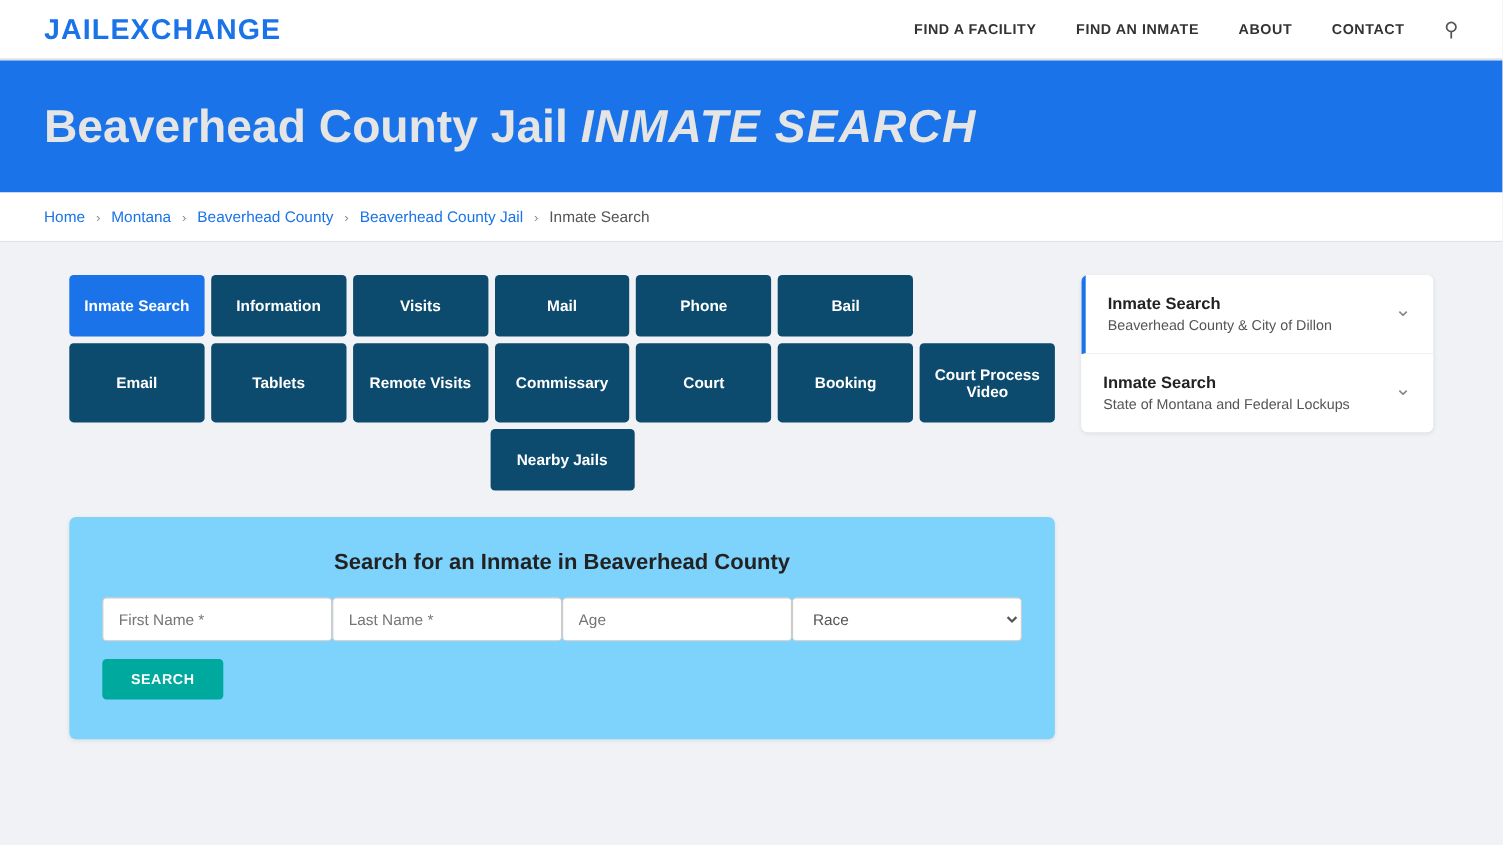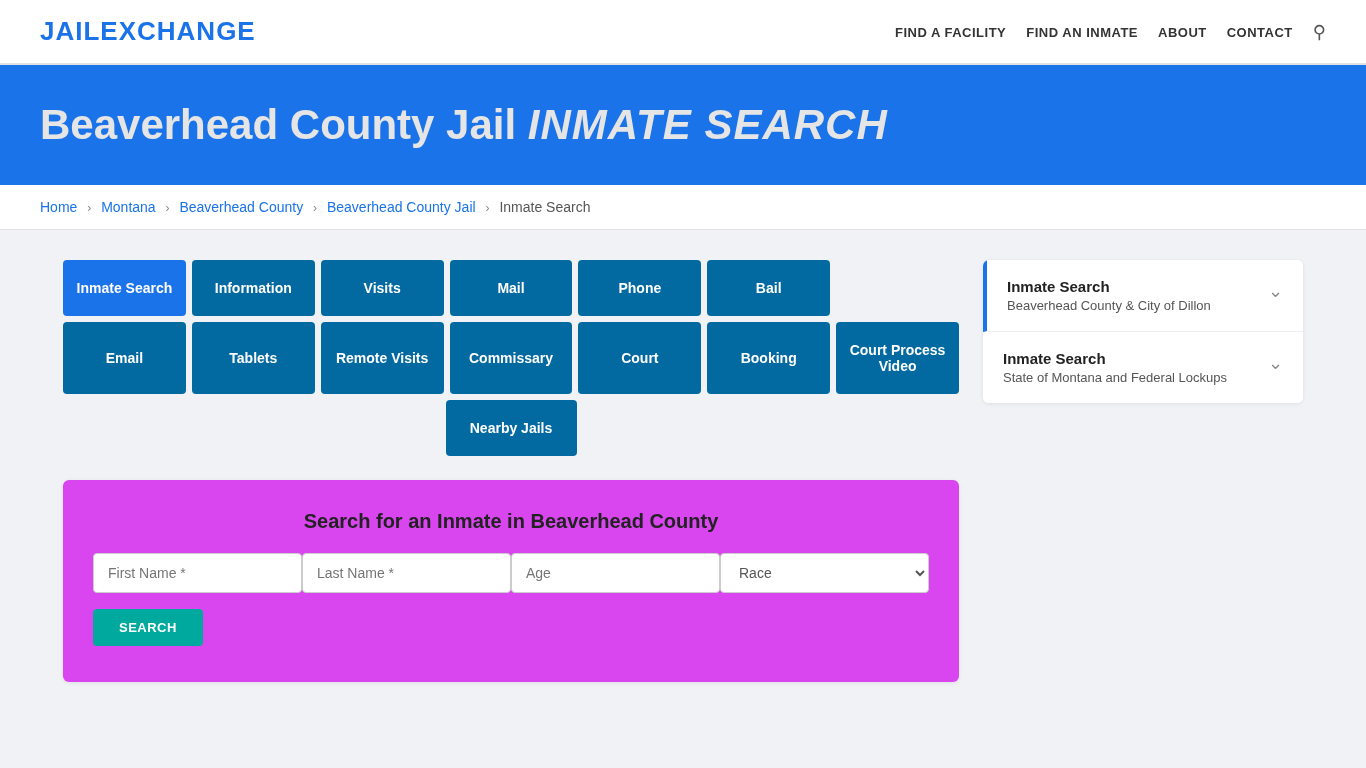--- a/index.html
+++ b/index.html
@@ -6,34 +6,34 @@
     body { font-family: Arial, sans-serif; background: #f0f2f5; color: #333; }
 
     
     .navbar {
       background: #fff;
       border-bottom: 2px solid #e0e0e0;
       display: flex;
       align-items: center;
       justify-content: space-between;
       padding: 0 40px;
-      height: 65px;
+      height: 55px;
     }
     .logo {
       font-size: 26px;
       font-weight: 900;
       letter-spacing: 1px;
       color: #222;
       text-decoration: none;
     }
     .logo span { color: #1a73e8; }
     .nav-links {
       display: flex;
       align-items: center;
-      gap: 20px;
+      gap: 36px;
       list-style: none;
     }
     .nav-links li a {
       font-size: 13px;
       font-weight: 700;
       color: #333;
       text-decoration: none;
       letter-spacing: 0.5px;
     }
     .search-icon {
@@ -88,21 +88,21 @@
       margin-bottom: 6px;
     }
     .tab-btn {
       padding: 20px 8px;
       border: none;
       border-radius: 4px;
       font-size: 14px;
       font-weight: 600;
       cursor: pointer;
       color: #fff;
-      background: #0369a1;
+      background: #0c4a6e;
       text-align: center;
     }
     .tab-btn.active { background: #1a73e8; }
 
     .tabs-row2 {
       display: grid;
       grid-template-columns: repeat(7, 1fr);
       gap: 6px;
       margin-bottom: 6px;
     }
@@ -110,21 +110,21 @@
       display: flex;
       justify-content: center;
       margin-bottom: 24px;
     }
     .tabs-row3 .tab-btn {
       width: calc(100% / 7 + 3px);
     }
 
     
     .search-form-card {
-      background: #d946ef;
+      background: #7dd3fc;
       border-radius: 6px;
       padding: 30px 30px 36px;
       box-shadow: 0 1px 4px rgba(0,0,0,0.08);
     }
     .search-form-card h2 {
       font-size: 20px;
       font-weight: 700;
       text-align: center;
       margin-bottom: 20px;
       color: #222;

